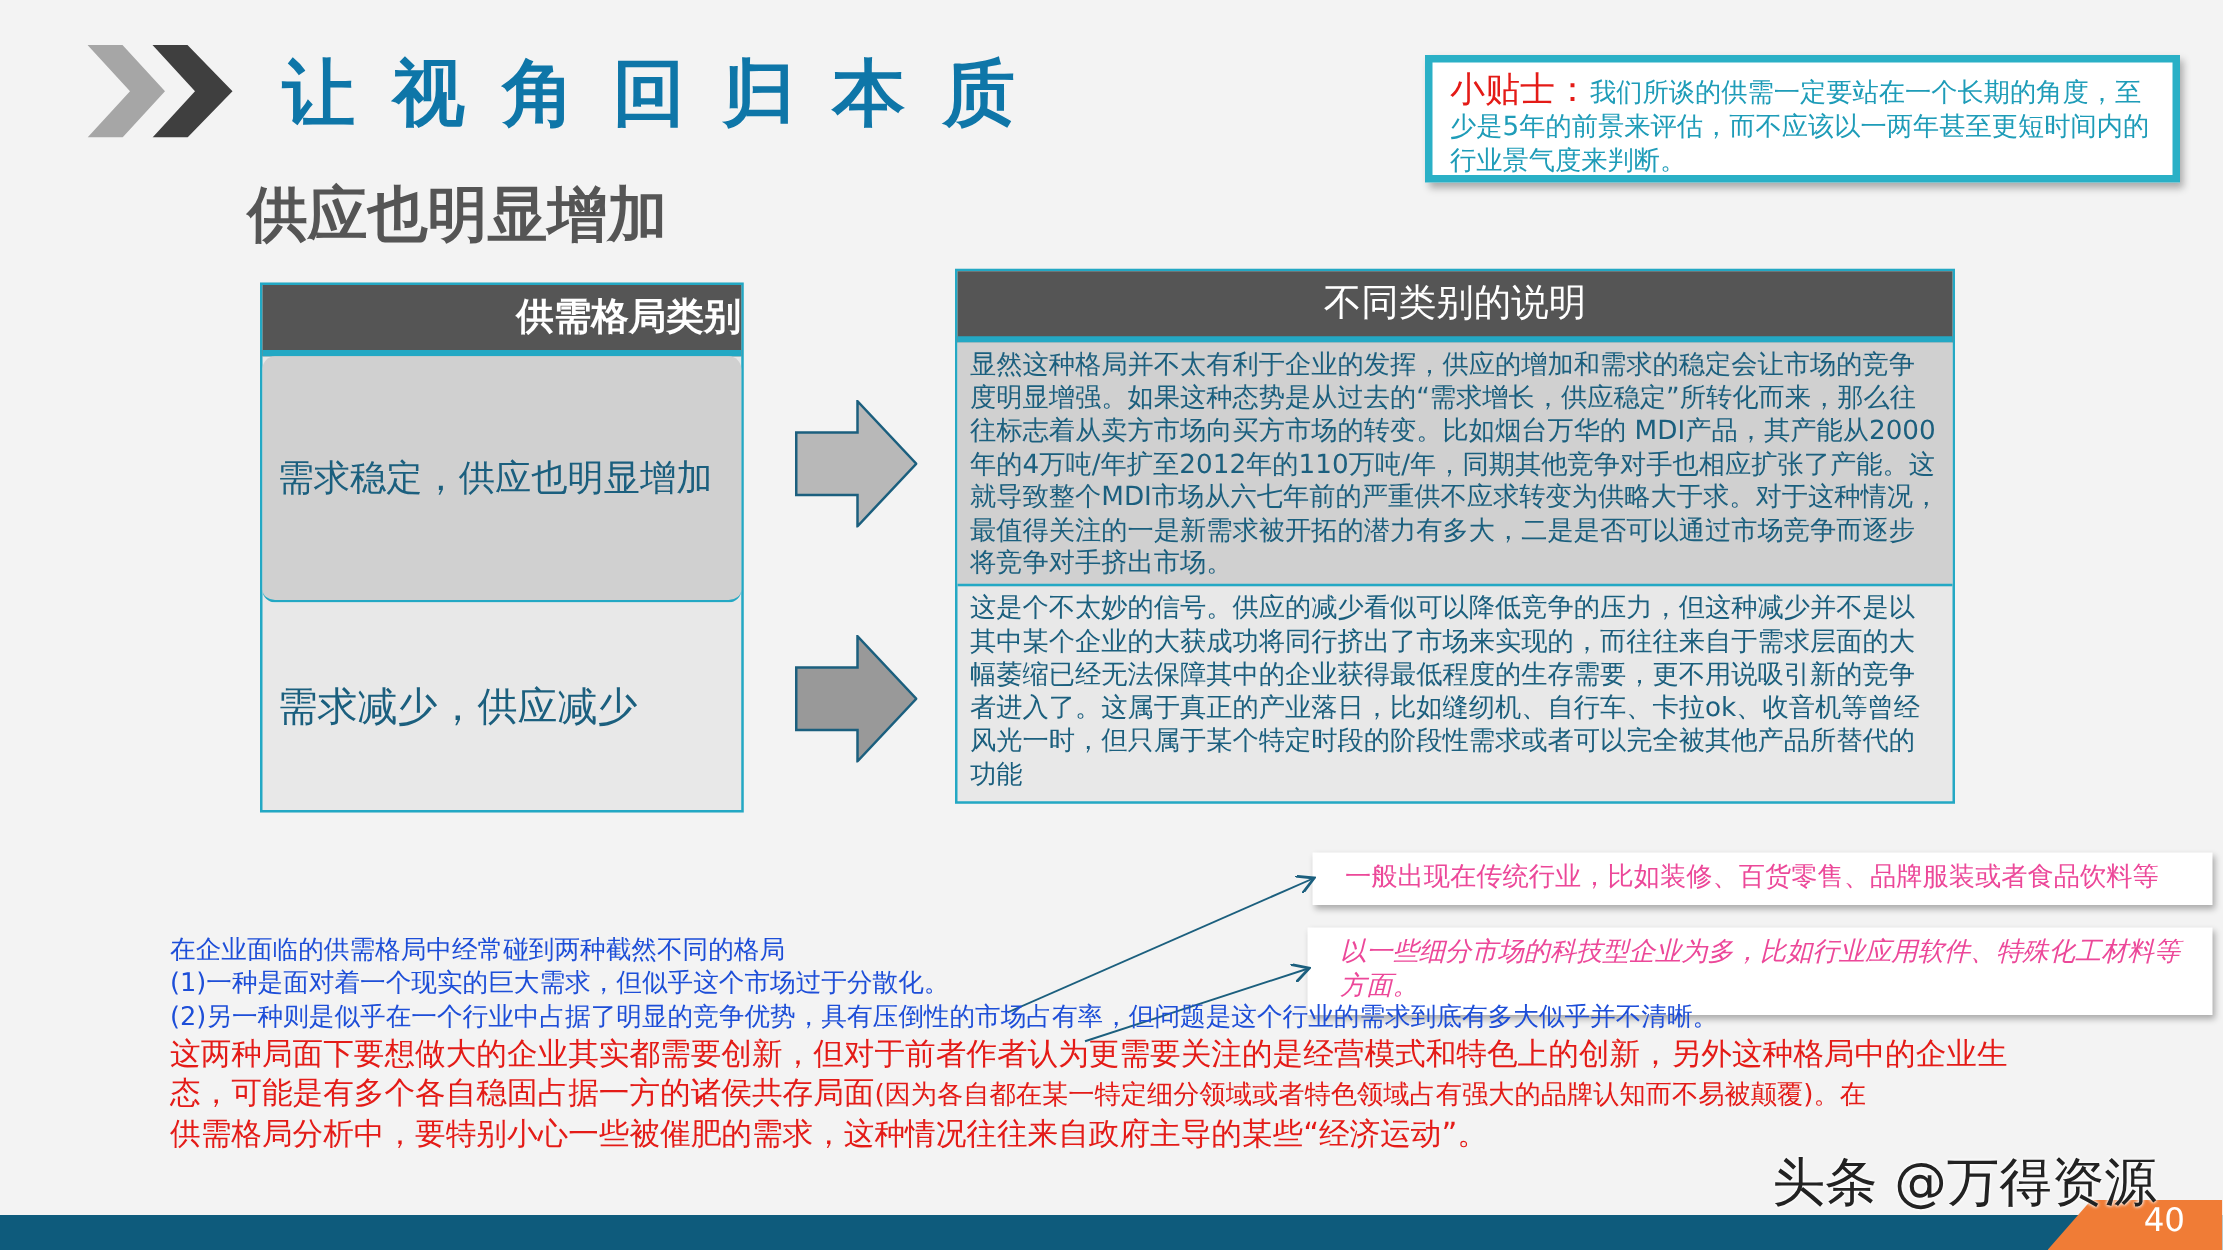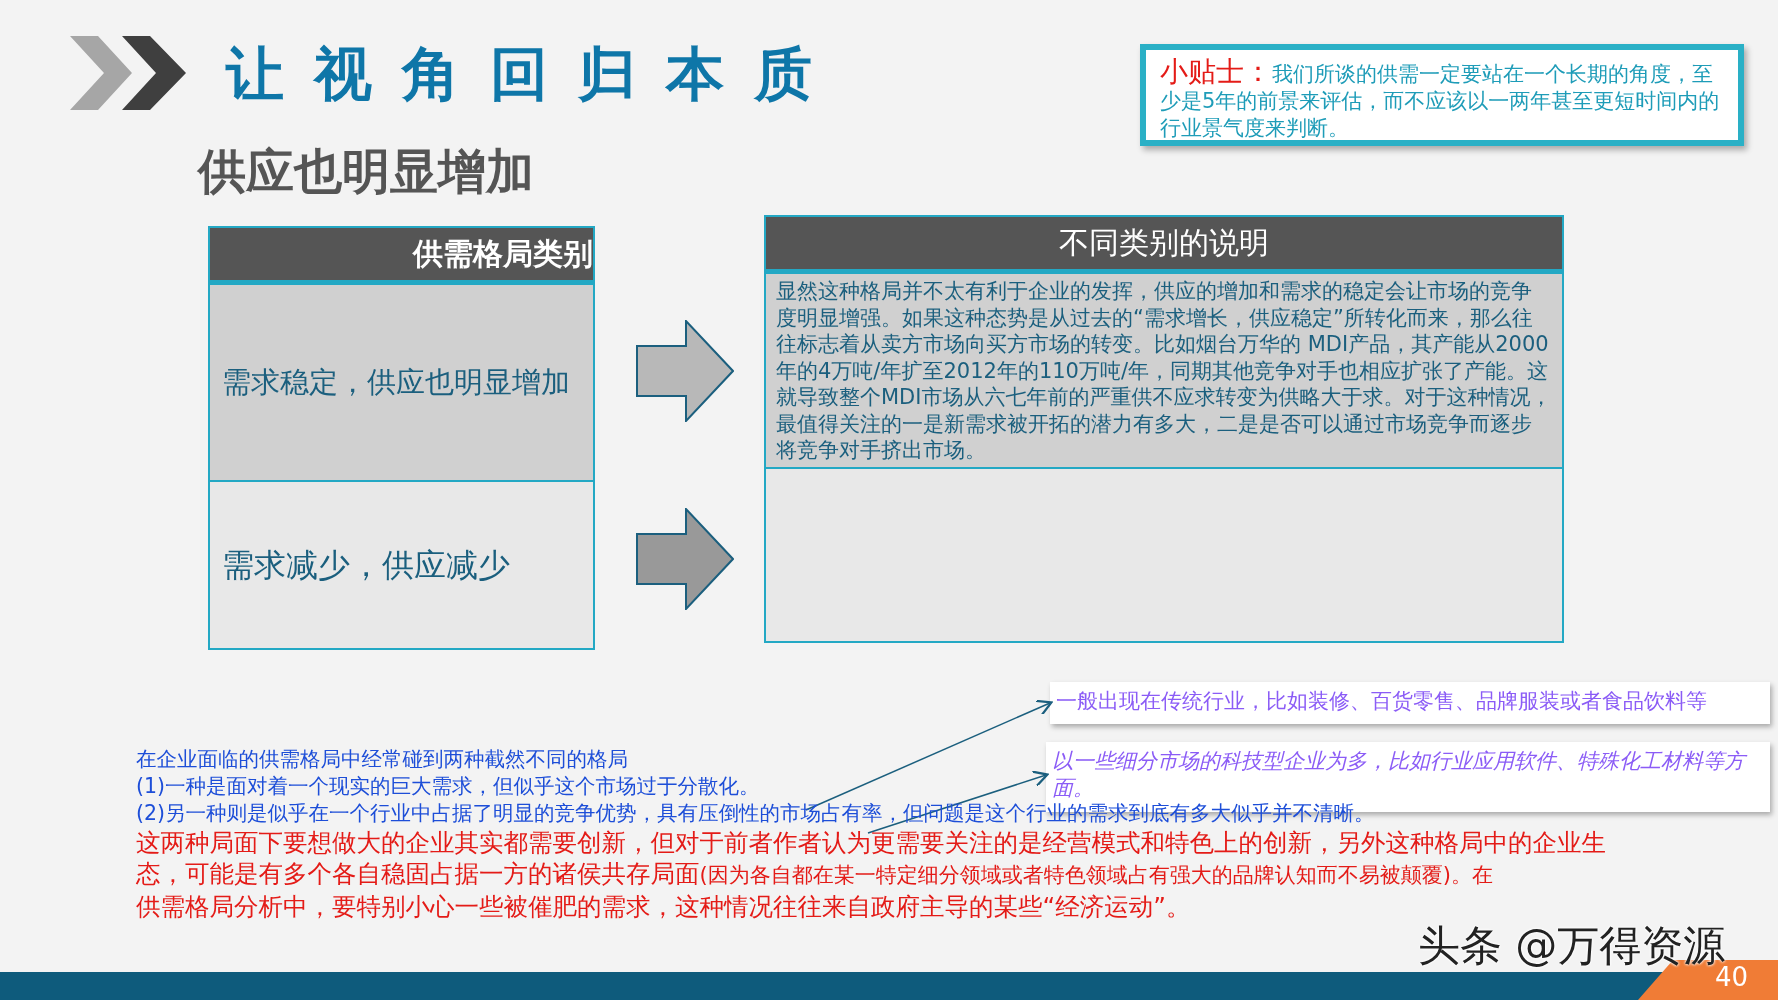--- a/index.html
+++ b/index.html
@@ -5,27 +5,27 @@
   html,body{margin:0;padding:0;}
   body{width:1778px;height:1000px;background:#f3f3f3;position:relative;overflow:hidden;font-family:"DejaVu Sans","Liberation Sans",sans-serif;}
   .abs{position:absolute;}
   .chev{position:absolute;top:36px;}
   .title{left:226px;top:36px;font-size:58px;font-weight:bold;color:#0e76a8;letter-spacing:30px;white-space:nowrap;}
   .subtitle{left:198px;top:140px;font-size:48px;font-weight:bold;color:#555;white-space:nowrap;}
   .tip{left:1140px;top:16px;width:604px;height:102px;border:6px solid #2ab0c6;background:#fff;box-shadow:3px 4px 6px rgba(0,0,0,.3);padding:8px 14px;box-sizing:border-box;font-size:21px;line-height:27px;color:#1e9cb8;margin-top:28px;}
   .tip .lbl{color:#e41b17;font-size:28px;}
   .lefttable{left:208px;top:226px;width:387px;height:424px;border:2px solid #23a8c4;background:#e8e8e8;box-sizing:border-box;}
   .th{height:52px;background:#555;color:#fff;font-size:30px;font-weight:bold;text-align:right;line-height:52px;border-bottom:5px solid #23a8c4;}
-  .cell1{height:195px;background:#d0d0d0;border-bottom:2px solid #23a8c4;display:flex;align-items:center;padding-left:12px;font-size:29px;color:#1b5f7e;}
+  .cell1{height:195px;background:#d0d0d0;border-bottom:2px solid #23a8c4;display:flex;align-items:center;padding-left:12px;font-size:29px;color:#1b5f7e;border-radius:10px;}
   .cell2{height:168px;display:flex;align-items:center;padding-left:12px;font-size:32px;color:#1b5f7e;}
   .righttable{left:764px;top:215px;width:800px;height:428px;border:2px solid #23a8c4;background:#e8e8e8;box-sizing:border-box;}
   .rth{height:52px;background:#555;color:#fff;font-size:30px;font-weight:normal;text-align:center;line-height:52px;border-bottom:5px solid #23a8c4;}
   .rc1{height:195px;background:#d0d0d0;border-bottom:2px solid #23a8c4;padding:4px 10px;box-sizing:border-box;font-size:21px;line-height:26.5px;color:#1b5f7e;}
   .rc2{padding:4px 10px;box-sizing:border-box;font-size:21px;line-height:26.5px;color:#1b5f7e;}
-  .note{background:#fff;box-shadow:2px 3px 5px rgba(0,0,0,.3);font-size:21px;line-height:27px;color:#8b5cf6;padding:6px 6px;box-sizing:border-box;}
+  .note{background:#fff;box-shadow:2px 3px 5px rgba(0,0,0,.3);font-size:21px;line-height:27px;color:#ec4899;padding:6px 26px;box-sizing:border-box;}
   .bottom{left:136px;top:746px;width:1540px;}
   .btitle{color:#e41b17;font-size:24px;line-height:30px;}
   .bline{color:#1d4ed8;font-size:20.5px;line-height:27px;white-space:nowrap;}
   .bred{color:#e41b17;font-size:24.5px;line-height:31px;}
   .bred small{font-size:21px;}
   .footer{left:0;top:972px;width:1778px;height:28px;background:#0e5b7c;}
   .orange{right:0;top:960px;width:140px;height:40px;background:#f07c36;clip-path:polygon(35px 0,100% 0,100% 100%,0 100%);}
   .pnum{right:30px;top:962px;color:#fff;font-size:26px;}
   .watermark{left:1418px;top:918px;font-size:42px;color:#222;text-shadow:0 0 3px #fff,0 0 3px #fff;white-space:nowrap;}
 </style>
@@ -56,20 +56,21 @@
 <svg class="abs" style="left:636px;top:320px;" width="98" height="102" viewBox="0 0 98 102">
   <polygon points="1,26 50,26 50,1 97,51 50,101 50,76 1,76" fill="#b8b8b8" stroke="#1b5f7e" stroke-width="2"></polygon>
 </svg>
 <svg class="abs" style="left:636px;top:508px;" width="98" height="102" viewBox="0 0 98 102">
   <polygon points="1,26 50,26 50,1 97,51 50,101 50,76 1,76" fill="#999" stroke="#1b5f7e" stroke-width="2"></polygon>
 </svg>
 
 <div class="abs righttable">
   <div class="rth">不同类别的说明</div>
   <div class="rc1">显然这种格局并不太有利于企业的发挥，供应的增加和需求的稳定会让市场的竞争度明显增强。如果这种态势是从过去的“需求增长，供应稳定”所转化而来，那么往往标志着从卖方市场向买方市场的转变。比如烟台万华的 MDI产品，其产能从2000年的4万吨/年扩至2012年的110万吨/年，同期其他竞争对手也相应扩张了产能。这就导致整个MDI市场从六七年前的严重供不应求转变为供略大于求。对于这种情况，最值得关注的一是新需求被开拓的潜力有多大，二是是否可以通过市场竞争而逐步将竞争对手挤出市场。</div>
+  <div class="rc2">这是个不太妙的信号。供应的减少看似可以降低竞争的压力，但这种减少并不是以其中某个企业的大获成功将同行挤出了市场来实现的，而往往来自于需求层面的大幅萎缩已经无法保障其中的企业获得最低程度的生存需要，更不用说吸引新的竞争者进入了。这属于真正的产业落日，比如缝纫机、自行车、卡拉ok、收音机等曾经风光一时，但只属于某个特定时段的阶段性需求或者可以完全被其他产品所替代的功能</div>
 </div>
 
 <div class="abs note" style="left:1050px;top:682px;width:720px;height:42px;white-space:nowrap;">一般出现在传统行业，比如装修、百货零售、品牌服装或者食品饮料等</div>
 <div class="abs note" style="left:1046px;top:742px;width:724px;height:70px;font-style:italic;">以一些细分市场的科技型企业为多，比如行业应用软件、特殊化工材料等方面。</div>
 
 <svg class="abs" style="left:0;top:0;" width="1778" height="1000">
   <defs>
       <marker id="ah" markerWidth="10" markerHeight="10" refX="8" refY="5" orient="auto">
         <path d="M0,0 L9,5 L0,10" fill="none" stroke="#1b5f7e" stroke-width="1.5"></path>
       </marker>

